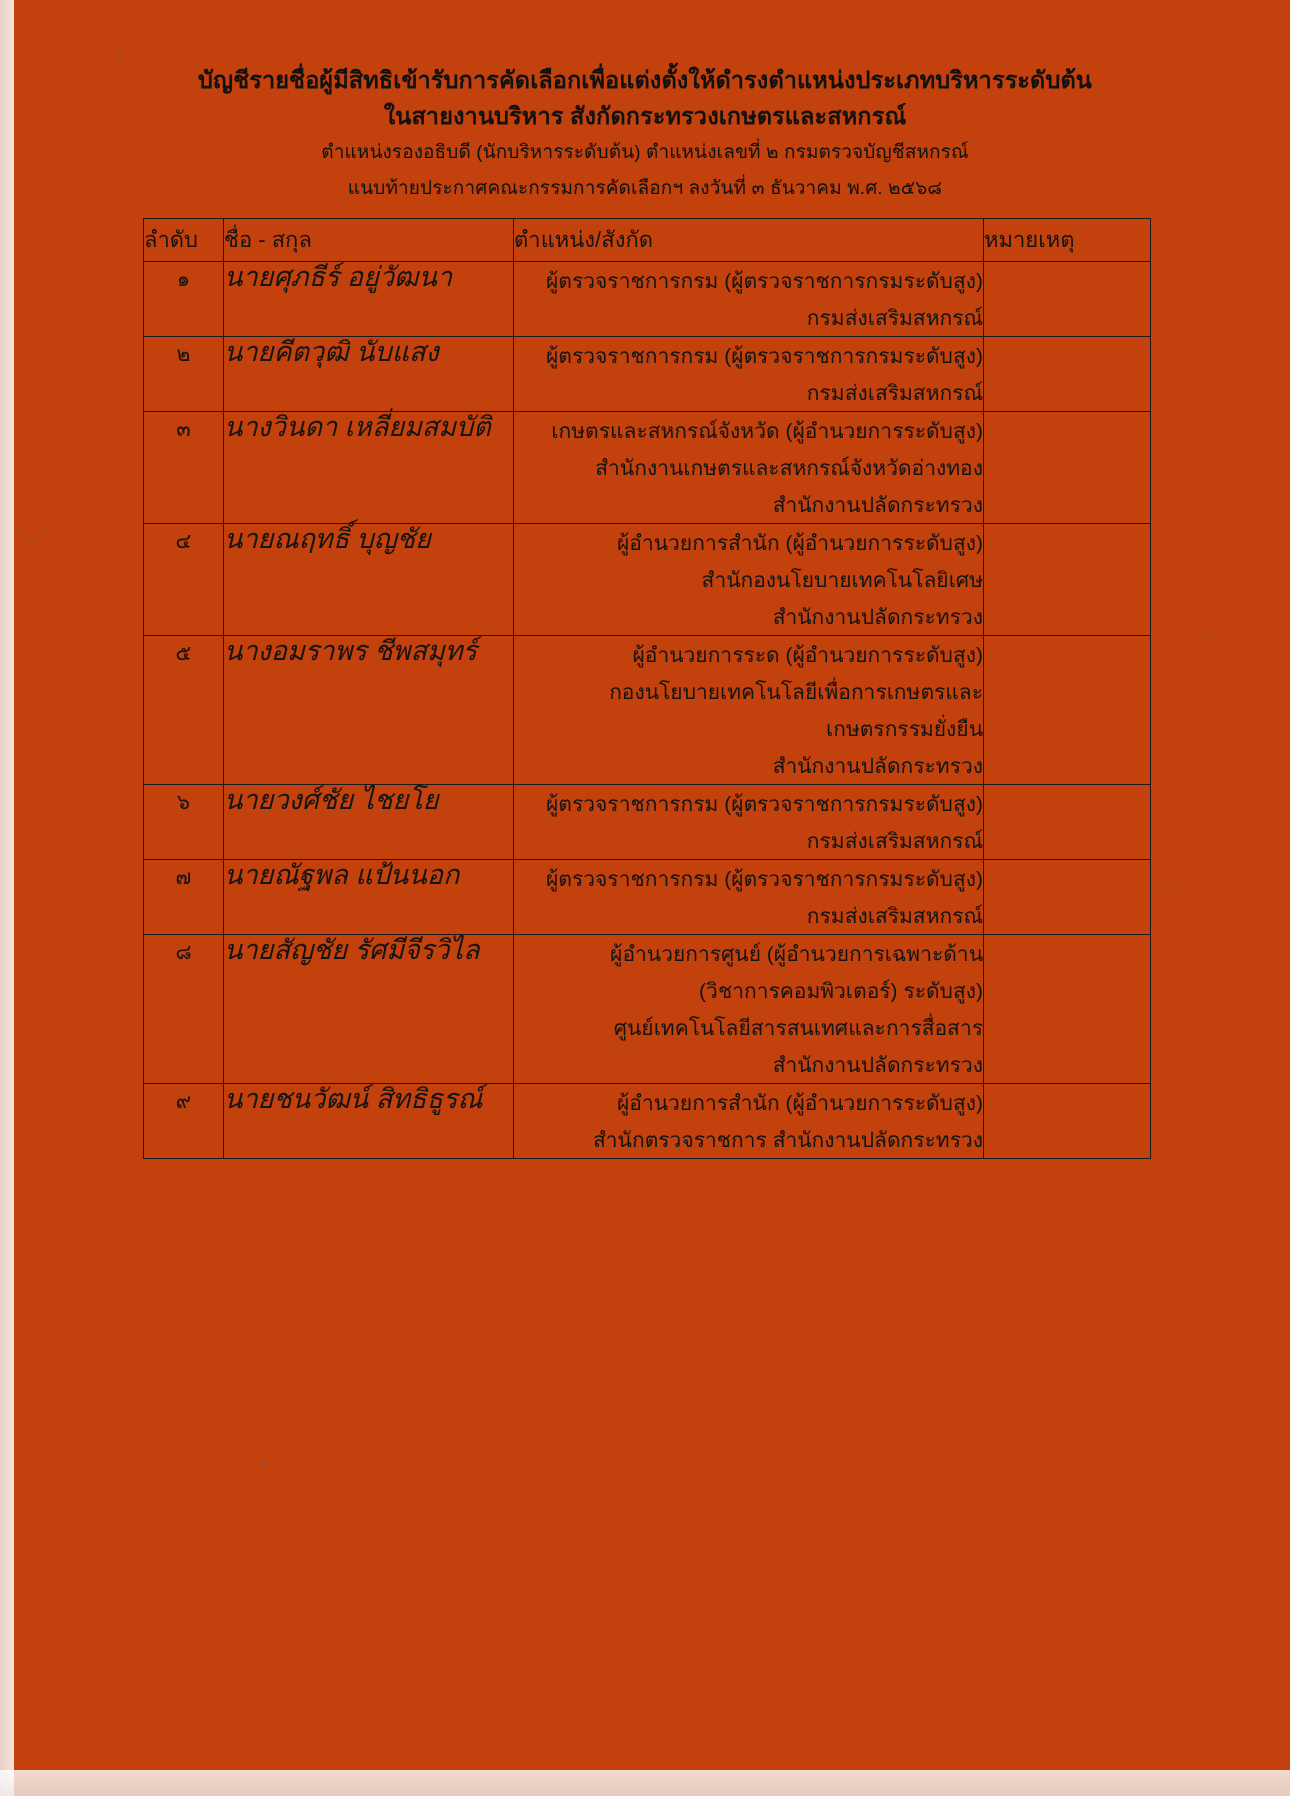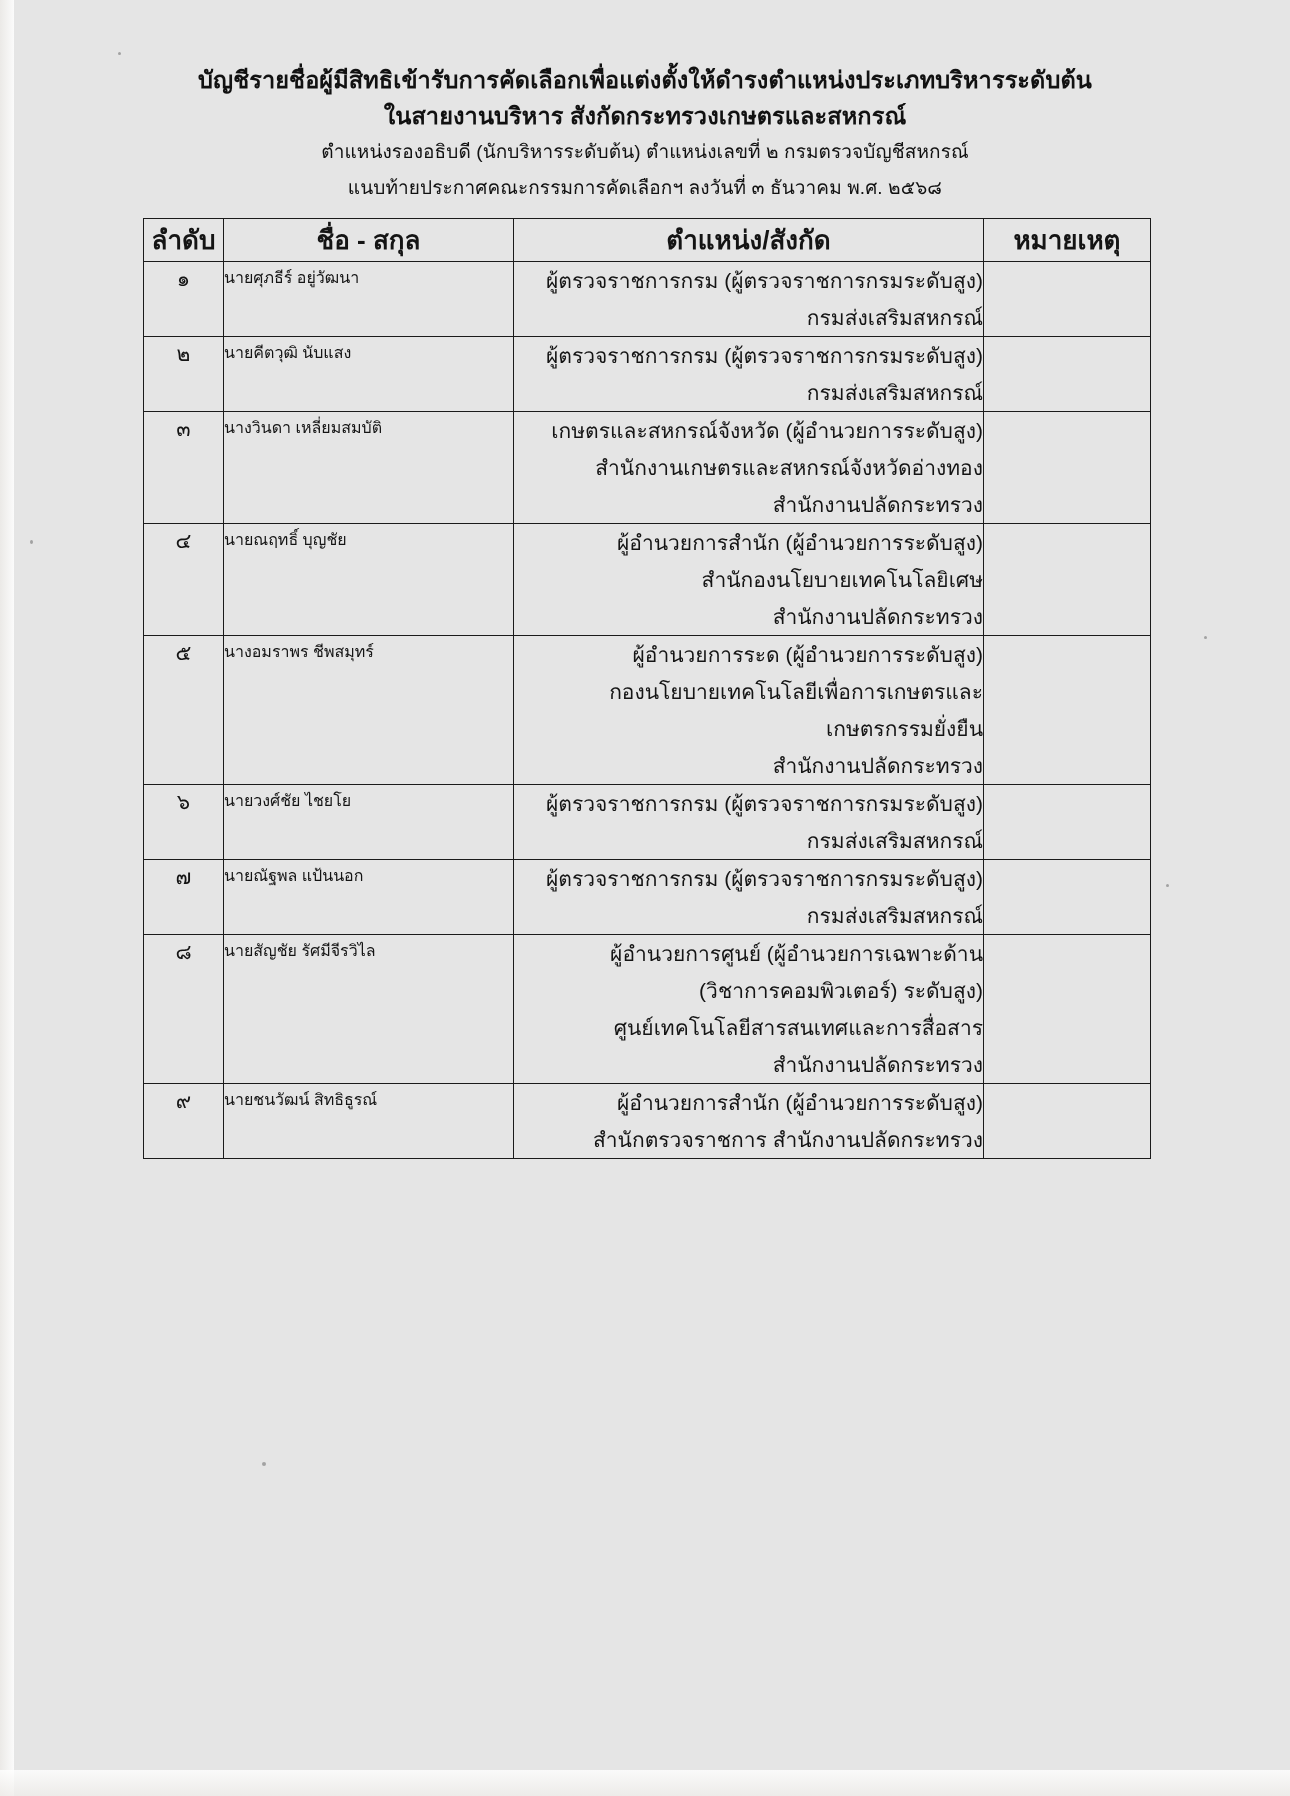--- a/index.html
+++ b/index.html
@@ -12,21 +12,21 @@
     height: 1796px;
     font-family: "Liberation Sans", "DejaVu Sans", sans-serif;
     color: #141414;
     position: relative;
     overflow: hidden;
   }
   .page {
     position: relative;
     width: 1290px;
     height: 1796px;
-    background: #e5e5e5;
+    background: #c2410c;
     box-sizing: border-box;
   }
   
   .scan-edge-left {
     position: absolute;
     top: 0; left: 0;
     width: 14px; height: 1796px;
     background: linear-gradient(to right, #eceae7, #ffffff);
     opacity: .85;
   }
@@ -71,41 +71,42 @@
     width: 1007px;
     border-collapse: collapse;
     table-layout: fixed;
   }
   table.doc-table td, table.doc-table th {
     border: 1.6px solid #1b1b1b;
     vertical-align: top;
     padding: 0;
   }
   thead th {
-    text-align: center;
-    font-size: 26px;
-    font-weight: bold;
+    text-align: left;
+    font-size: 22px;
+    font-weight: normal;
     height: 42px;
     line-height: 42px;
     padding: 0 2px;
   }
   .col-no   { width: 80px; }
   .col-name { width: 290px; }
   .col-pos  { width: 470px; }
   .col-note { width: 167px; }
 
   td.cell-no {
     text-align: center;
     font-size: 21px;
     padding-top: 11px;
   }
   td.cell-name {
-    font-size: 16px;
+    font-size: 27px;
     padding: 11px 0 10px 14px;
     line-height: 31px;
+    font-style: italic;
   }
   td.cell-pos {
     font-size: 21px;
     padding: 11px 6px 10px 12px;
   }
   td.cell-pos .pline {
     line-height: 37px;
     white-space: nowrap;
     text-align: right;
   }

